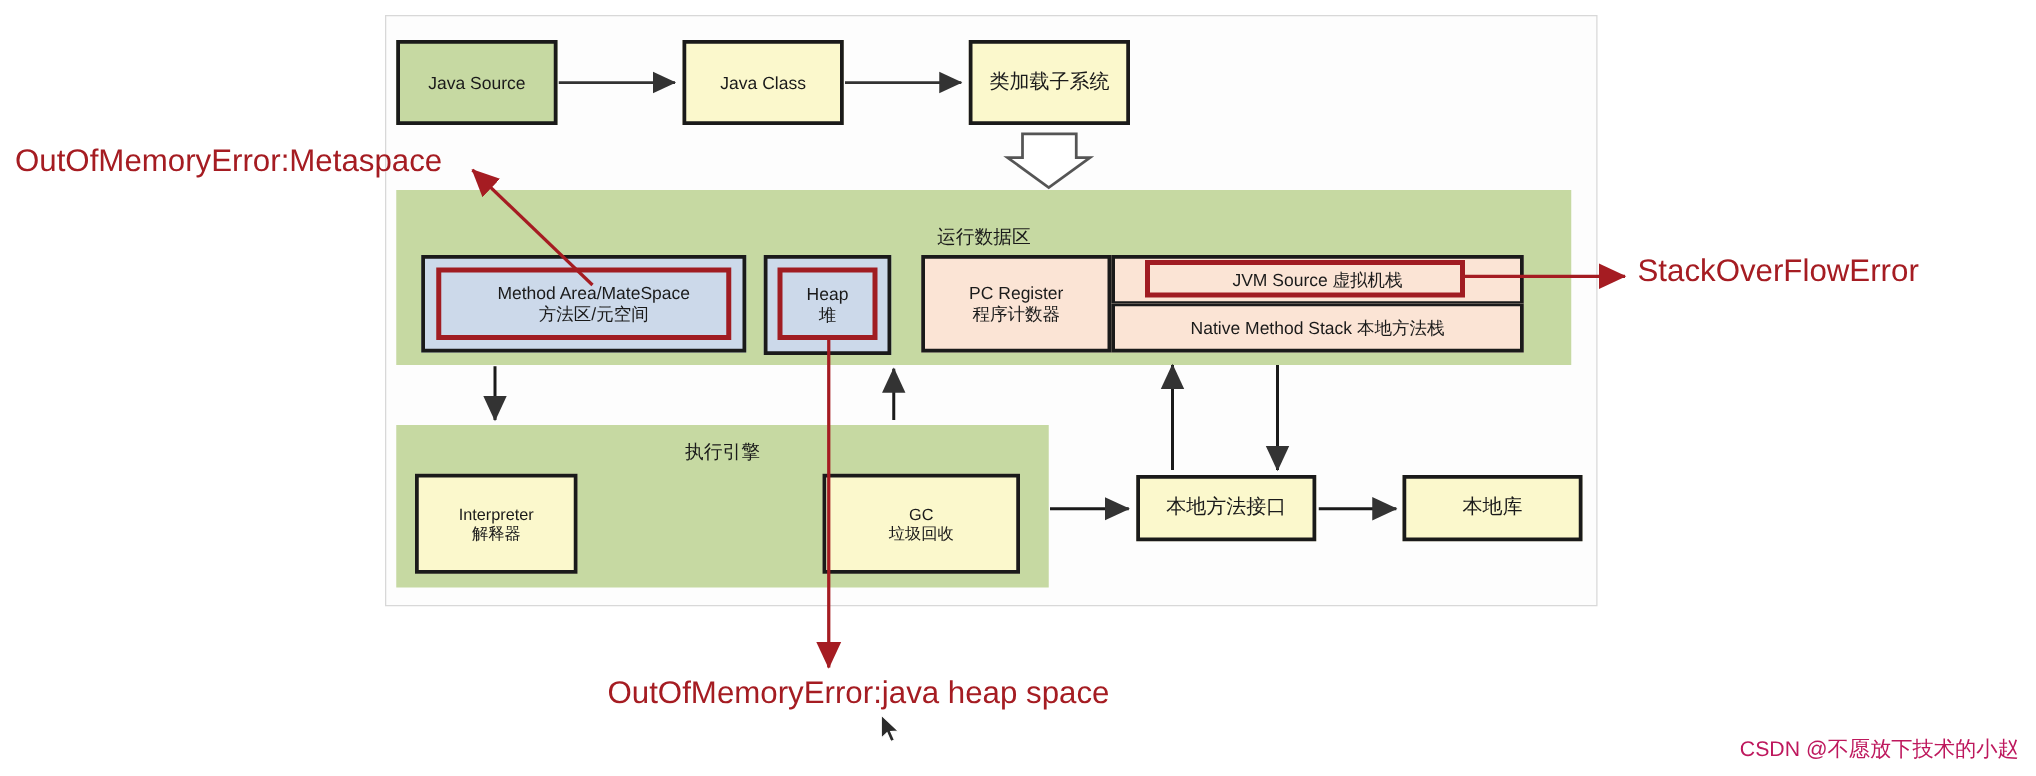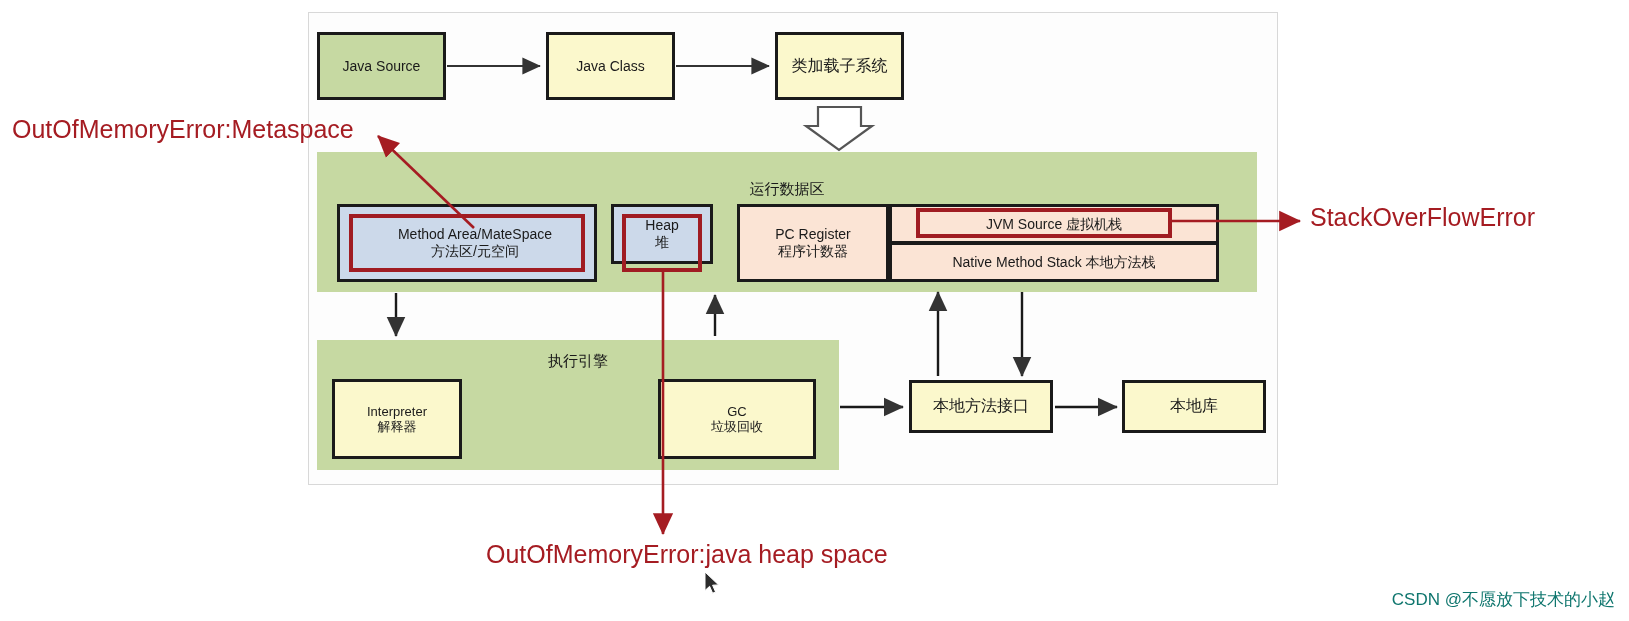--- a/index.html
+++ b/index.html
@@ -72,21 +72,21 @@
   #arrows {
     position: absolute;
     left: 0; top: 0;
     width: 1629px; height: 621px;
     pointer-events: none;
   }
   
   .watermark {
     position: absolute;
     right: 14px; bottom: 10px;
-    color: #0f766e;
+    color: #be185d;
     font-size: 17px;
     white-space: nowrap;
   }
   
   .cursor { position: absolute; left: 704px; top: 571px; }
 </style>
 </head>
 <body>
 
 <div id="stage">
@@ -108,21 +108,21 @@
   <div class="region" style="left:317px; top:152px; width:940px; height:140px;">
     <div class="region-title" style="top:14px;margin-top:14px;">运行数据区</div>
   </div>
 
   <div class="box blue-box" style="left:337px; top:204px; width:260px; height:78px; font-size:14px;padding-left:16px;">
     <span class="l1">Method Area/MateSpace</span>
     <span class="l2">方法区/元空间</span>
   </div>
   <div class="redframe" style="left:349px; top:214px; width:236px; height:58px;"></div>
 
-  <div class="box blue-box" style="left:611px; top:204px; width:102px; height:60px; font-size:14px;">
+  <div class="box blue-box" style="left:611px; top:204px; width:102px; height:80px; font-size:14px;">
     <span class="l1">Heap</span>
     <span class="l2">堆</span>
   </div>
   <div class="redframe" style="left:622px; top:214px; width:80px; height:58px;"></div>
 
   <div class="box peach-box" style="left:737px; top:204px; width:152px; height:78px; font-size:14px;">
     <span class="l1">PC Register</span>
     <span class="l2">程序计数器</span>
   </div>
 

